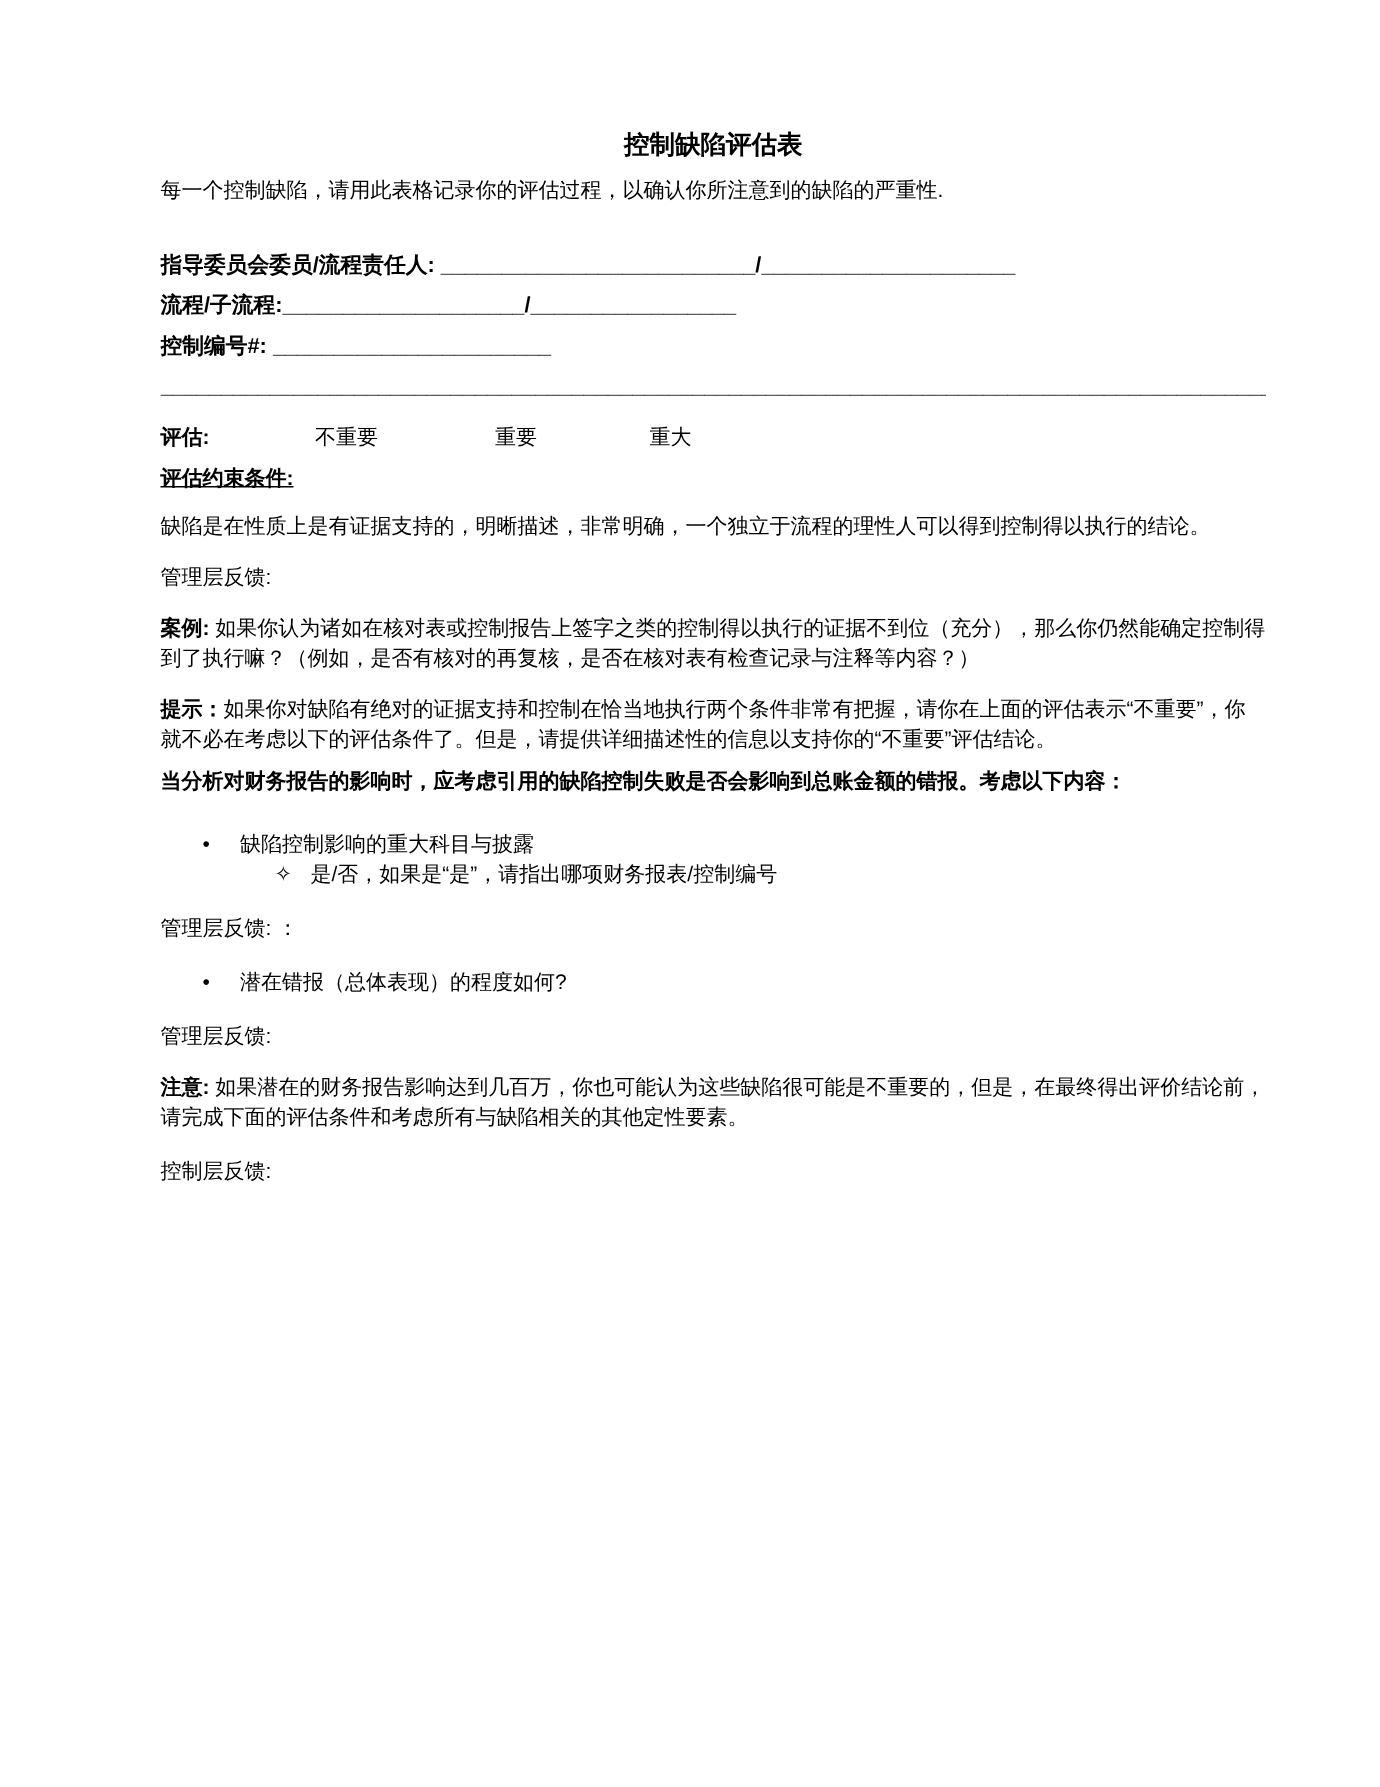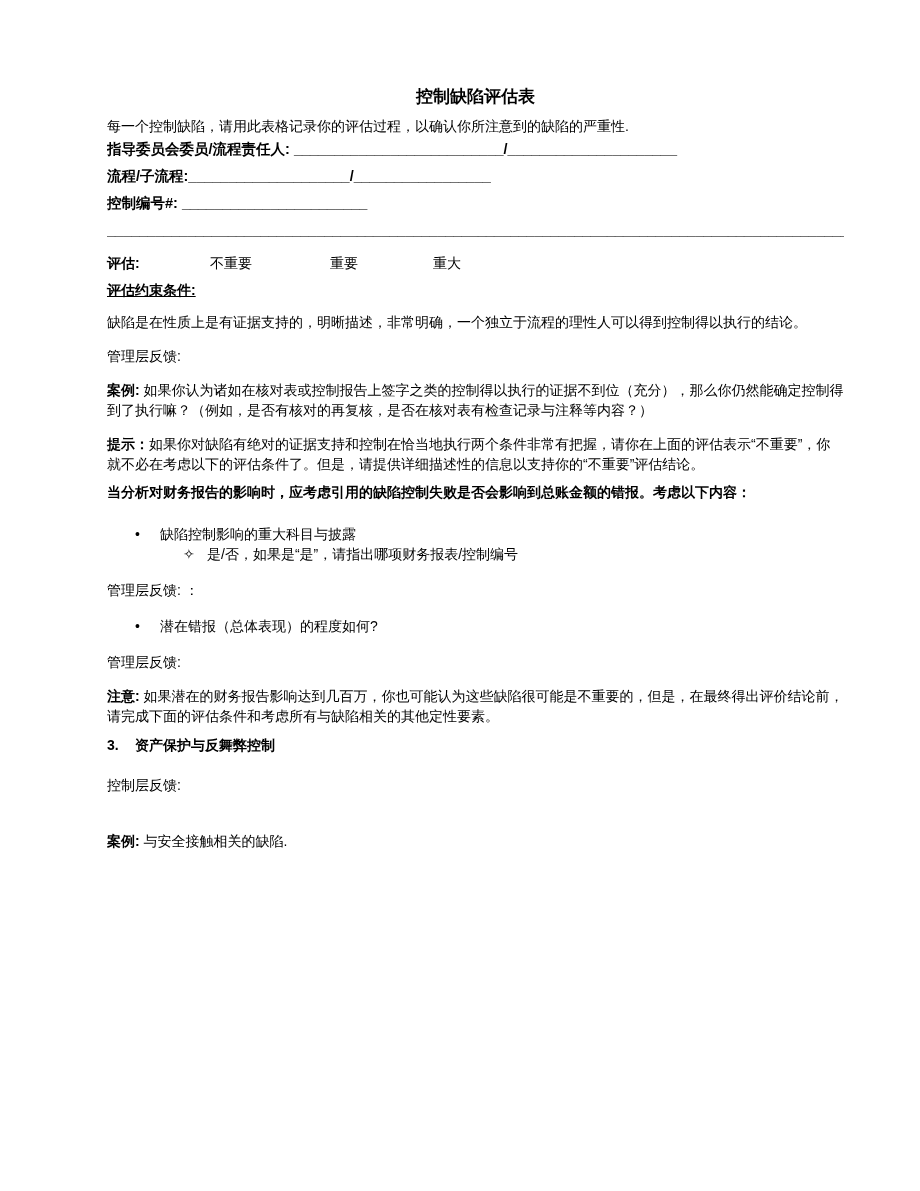--- a/index.html
+++ b/index.html
@@ -16,21 +16,21 @@
     overflow: hidden;
   }
   .title { font-size: 17px; font-weight: bold; text-align: center; margin: 0; line-height: 22px; }
   p, .row { margin: 0; line-height: 20px; }
   .b { font-weight: bold; }
   .mt8  { margin-top: 8px; }
   .mt14 { margin-top: 14px; }
   .mt16 { margin-top: 16px; }
   .mt20 { margin-top: 6px; }
   .mt22 { margin-top: 22px; }
-  .mt28 { }
+  .mt28 { margin-top: 28px; }
   .mt36 { margin-top: 36px; }
   .field, .u-line { font-weight: bold; font-size: 14.5px; line-height: 27px; white-space: nowrap; overflow: hidden; }
   .assess { line-height: 27px; }
   .assess .lbl { font-weight: bold; display: inline-block; width: 103px; }
   .assess .w120 { display: inline-block; width: 120px; }
   .assess .w103 { display: inline-block; width: 103px; }
   .constraints { font-weight: bold; text-decoration: underline; line-height: 27px; }
   .sec-h { font-weight: bold; line-height: 27px; }
   .sec-h .num { display: inline-block; width: 28px; }
   .bullet { display: flex; line-height: 20px; padding-left: 28px; }
@@ -103,30 +103,24 @@
     <span class="marker">•</span>
     <span>潜在错报（总体表现）的程度如何?</span>
   </div>
 
   <p class="mt16">管理层反馈:</p>
 
   <p class="mt14">
     <span class="b">注意:</span><span> 如果潜在的财务报告影响达到几百万，你也可能认为这些缺陷很可能是不重要的，但是，在最终得出评价结论前，请完成下面的评估条件和考虑所有与缺陷相关的其他定性要素。</span>
   </p>
 
-  <div class="sec-h mt20">
-    <span class="num">3.</span><span>资产保护与反舞弊控制</span>
-  </div>
 
 
   <p class="mt16">控制层反馈:</p>
 
-  <p class="mt36">
-    <span class="b">案例:</span><span> 与安全接触相关的缺陷.</span>
-  </p>
 
   <div class="footer">
     <span>
       <span>Source:</span><a class="link">www.dadi-cpa.com</a>
     </span>
     <span class="page-num">Page 1</span>
   </div>
 
 </div>
 

